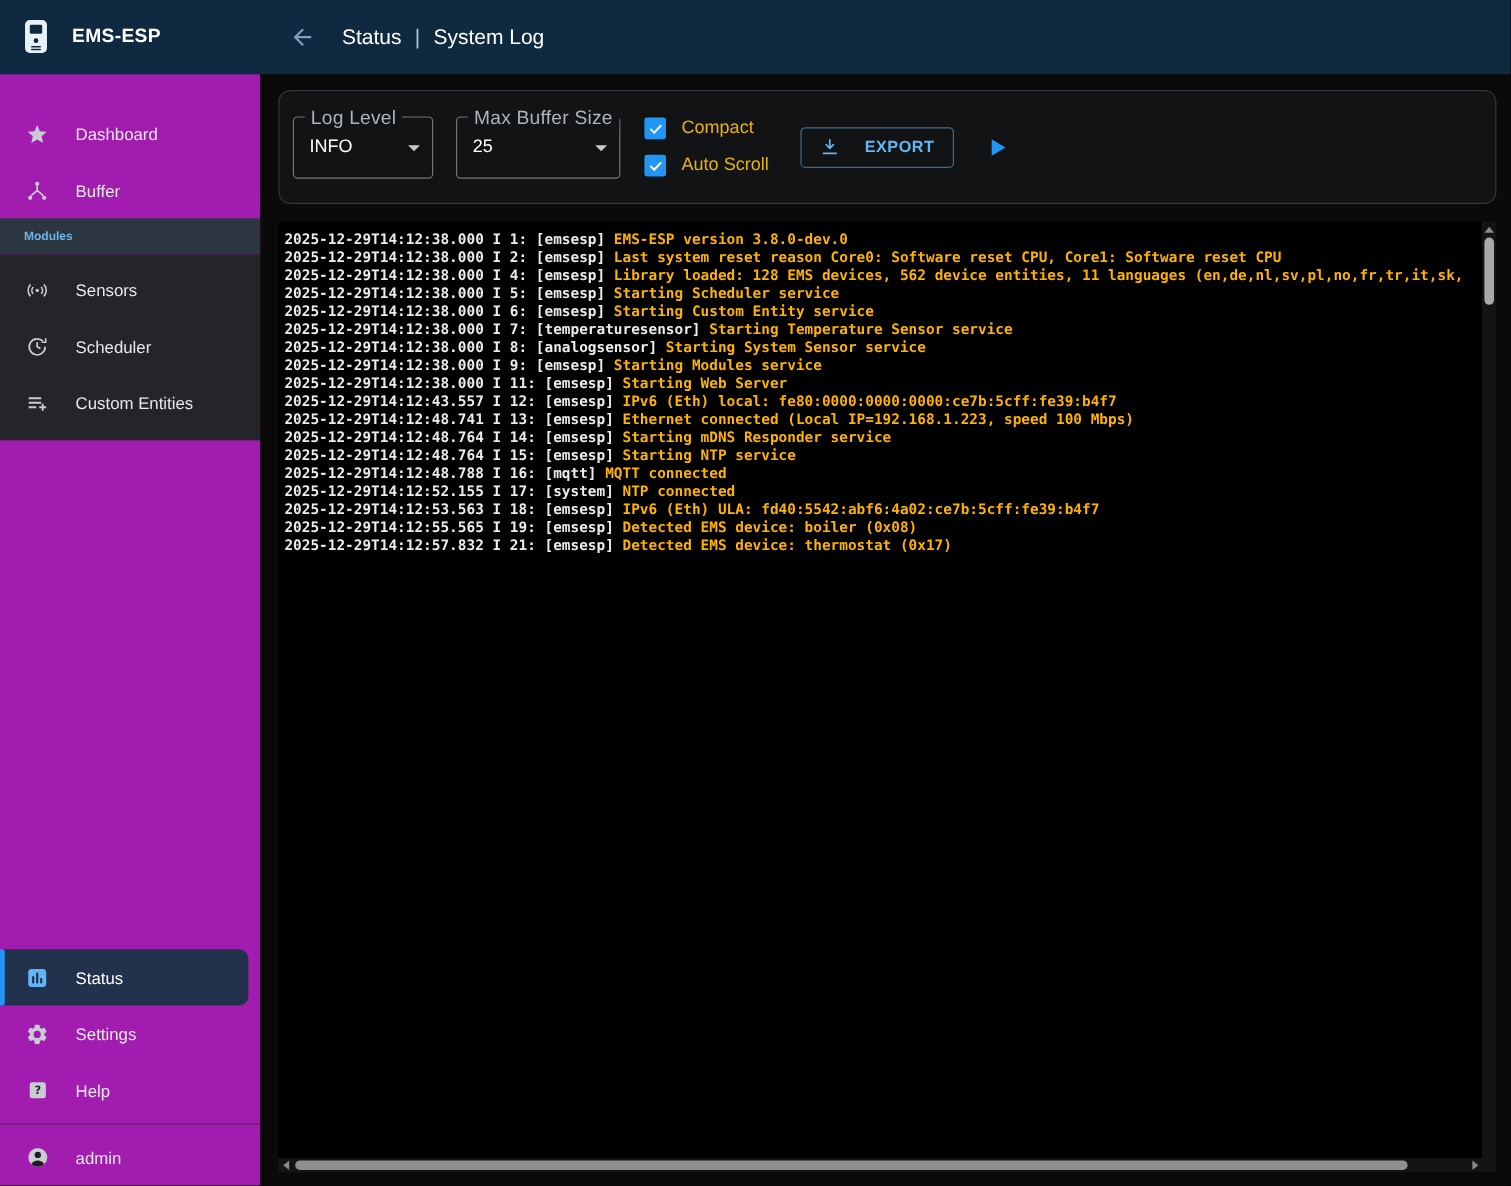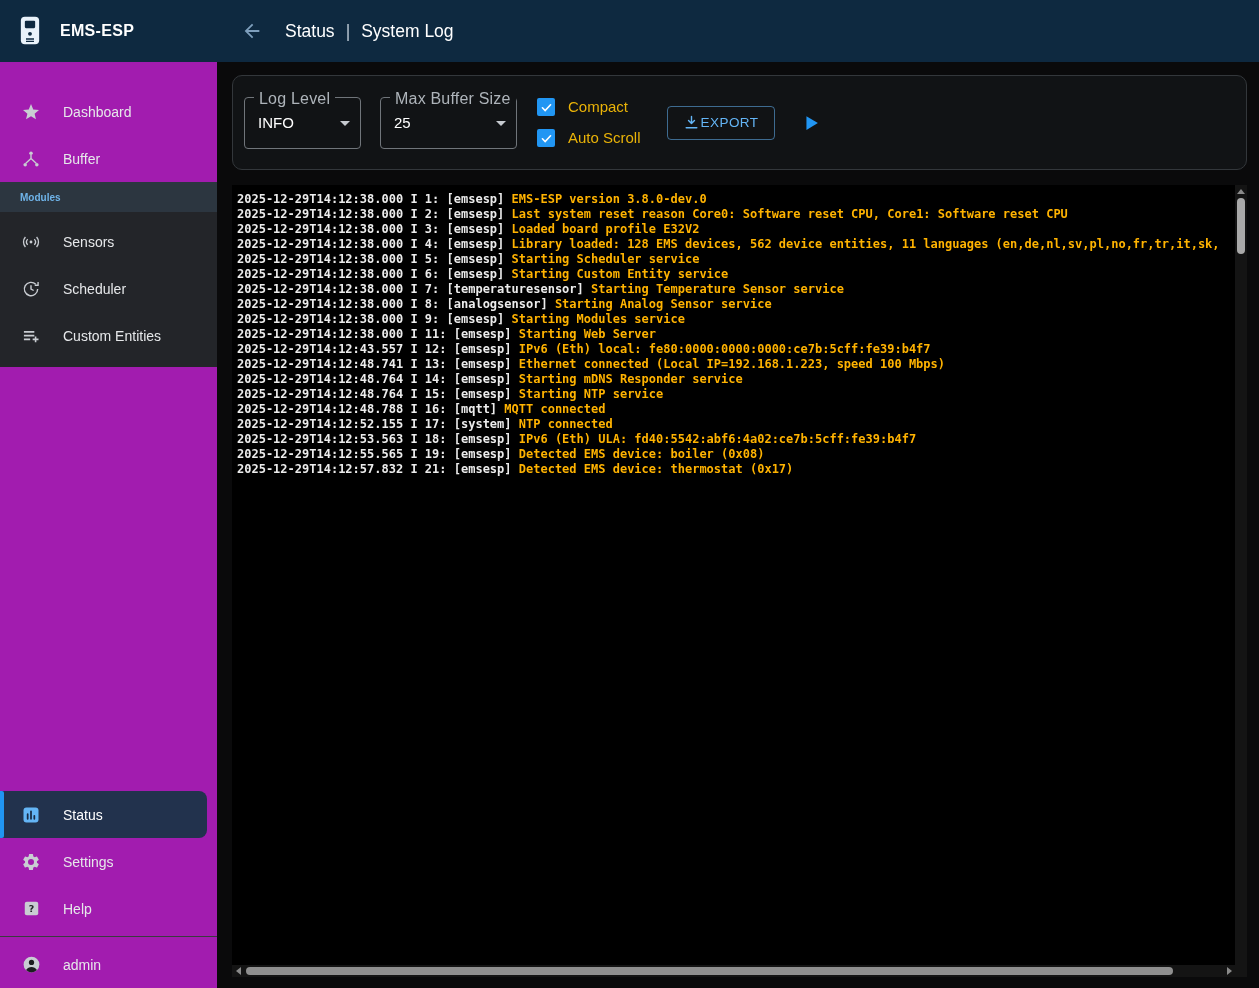--- a/index.html
+++ b/index.html
@@ -52,23 +52,23 @@
   .sel-loglevel { width:117px; }
   .sel-buffer { width:137px; }
 
   .check-col { display:flex; flex-direction:column; gap:13px; margin-left:20px; }
   .checkbox-row { display:flex; align-items:flex-start; gap:13px; cursor:pointer; color:#eab308; font-size:15px; }
   .checkbox { width:18px; height:18px; border-radius:2px; border:2px solid #9aa0a6; display:flex; align-items:center; justify-content:center; }
   .checkbox.checked { background:var(--accent); border-color:var(--accent); }
   .checkbox .check-icon { display:none; }
   .checkbox.checked .check-icon { display:block; }
 
-  .export-button { margin-left:26px; height:34px; padding:0 15px; display:flex; align-items:center; gap:1px;
+  .export-button { margin-left:26px; height:34px; padding:0 15px; display:flex; align-items:center; gap:21px;
     border:1px solid rgba(100,181,246,.55); border-radius:4px; background:transparent; color:var(--accent-light);
-    font-family:"Liberation Sans", sans-serif; font-size:13.5px; font-weight:normal; letter-spacing:.45px; cursor:pointer; }
+    font-family:"Liberation Sans", sans-serif; font-size:13.5px; font-weight:bold; letter-spacing:.45px; cursor:pointer; }
   .play-button { margin-left:22px; width:28px; height:28px; display:flex; align-items:center; justify-content:center; color:var(--accent); cursor:pointer; background:transparent; border:none; padding:0; }
 
   
   .log-panel { position:absolute; left:15px; right:12px; top:123px; bottom:11px; background:#000; }
   .log-content { position:absolute; left:5px; top:7px; right:16px; bottom:16px; overflow:hidden; }
   .log-line { white-space:pre; font-family:"DejaVu Sans Mono", monospace; font-size:12px; line-height:15px; font-weight:bold; }
   .log-prefix { color:var(--log-prefix); }
   .log-message { color:var(--log-message); }
 
   .vscroll { position:absolute; top:0; right:0; bottom:12px; width:12px; background:#141414; }
@@ -261,26 +261,25 @@
             <path d="M7 4.5v15l12.5-7.5z" fill="currentColor"></path>
           </svg>
       </button>
 
     </section>
 
     <section class="log-panel">
       <div class="log-content">
           <div class="log-line"><span class="log-prefix">2025-12-29T14:12:38.000 I 1: [emsesp] </span><span class="log-message">EMS-ESP version 3.8.0-dev.0</span></div>
           <div class="log-line"><span class="log-prefix">2025-12-29T14:12:38.000 I 2: [emsesp] </span><span class="log-message">Last system reset reason Core0: Software reset CPU, Core1: Software reset CPU</span></div>
-          <div class="log-line"><span class="log-prefix">2025-12-29T14:12:38.000 I 3: [emsesp] </span><span class="log-message">Loaded board profile E32V2</span></div>
           <div class="log-line"><span class="log-prefix">2025-12-29T14:12:38.000 I 4: [emsesp] </span><span class="log-message">Library loaded: 128 EMS devices, 562 device entities, 11 languages (en,de,nl,sv,pl,no,fr,tr,it,sk,</span></div>
           <div class="log-line"><span class="log-prefix">2025-12-29T14:12:38.000 I 5: [emsesp] </span><span class="log-message">Starting Scheduler service</span></div>
           <div class="log-line"><span class="log-prefix">2025-12-29T14:12:38.000 I 6: [emsesp] </span><span class="log-message">Starting Custom Entity service</span></div>
           <div class="log-line"><span class="log-prefix">2025-12-29T14:12:38.000 I 7: [temperaturesensor] </span><span class="log-message">Starting Temperature Sensor service</span></div>
-          <div class="log-line"><span class="log-prefix">2025-12-29T14:12:38.000 I 8: [analogsensor] </span><span class="log-message">Starting Analog Sensor service</span></div>
+          <div class="log-line"><span class="log-prefix">2025-12-29T14:12:38.000 I 8: [analogsensor] </span><span class="log-message">Starting System Sensor service</span></div>
           <div class="log-line"><span class="log-prefix">2025-12-29T14:12:38.000 I 9: [emsesp] </span><span class="log-message">Starting Modules service</span></div>
           <div class="log-line"><span class="log-prefix">2025-12-29T14:12:38.000 I 11: [emsesp] </span><span class="log-message">Starting Web Server</span></div>
           <div class="log-line"><span class="log-prefix">2025-12-29T14:12:43.557 I 12: [emsesp] </span><span class="log-message">IPv6 (Eth) local: fe80:0000:0000:0000:ce7b:5cff:fe39:b4f7</span></div>
           <div class="log-line"><span class="log-prefix">2025-12-29T14:12:48.741 I 13: [emsesp] </span><span class="log-message">Ethernet connected (Local IP=192.168.1.223, speed 100 Mbps)</span></div>
           <div class="log-line"><span class="log-prefix">2025-12-29T14:12:48.764 I 14: [emsesp] </span><span class="log-message">Starting mDNS Responder service</span></div>
           <div class="log-line"><span class="log-prefix">2025-12-29T14:12:48.764 I 15: [emsesp] </span><span class="log-message">Starting NTP service</span></div>
           <div class="log-line"><span class="log-prefix">2025-12-29T14:12:48.788 I 16: [mqtt] </span><span class="log-message">MQTT connected</span></div>
           <div class="log-line"><span class="log-prefix">2025-12-29T14:12:52.155 I 17: [system] </span><span class="log-message">NTP connected</span></div>
           <div class="log-line"><span class="log-prefix">2025-12-29T14:12:53.563 I 18: [emsesp] </span><span class="log-message">IPv6 (Eth) ULA: fd40:5542:abf6:4a02:ce7b:5cff:fe39:b4f7</span></div>
           <div class="log-line"><span class="log-prefix">2025-12-29T14:12:55.565 I 19: [emsesp] </span><span class="log-message">Detected EMS device: boiler (0x08)</span></div>

